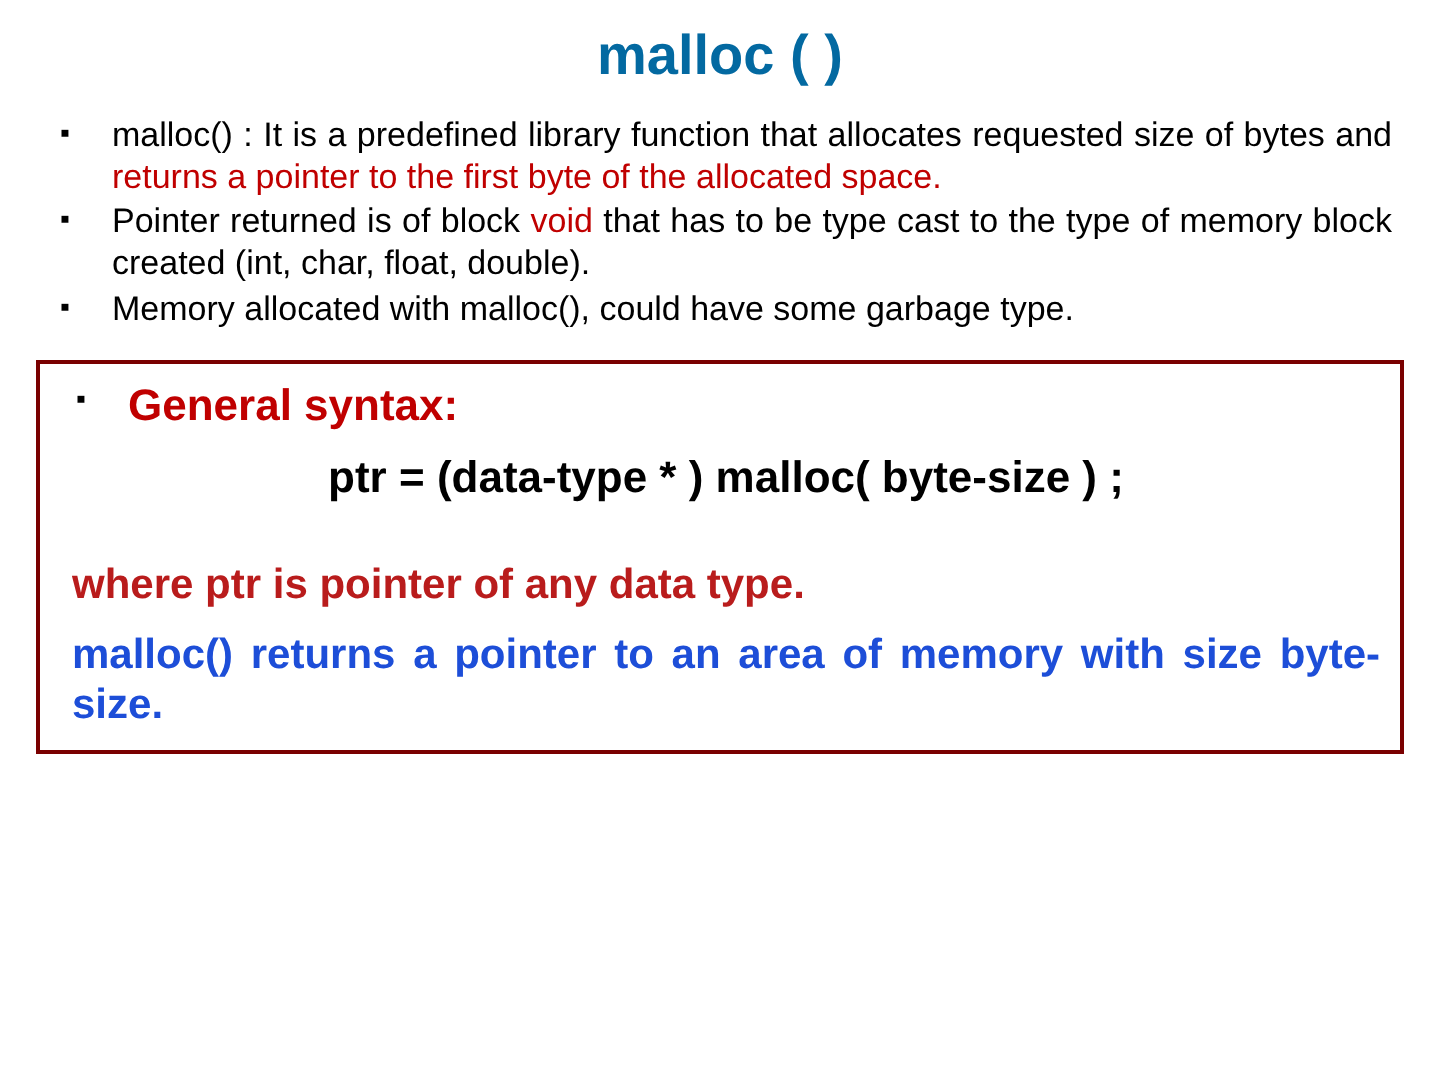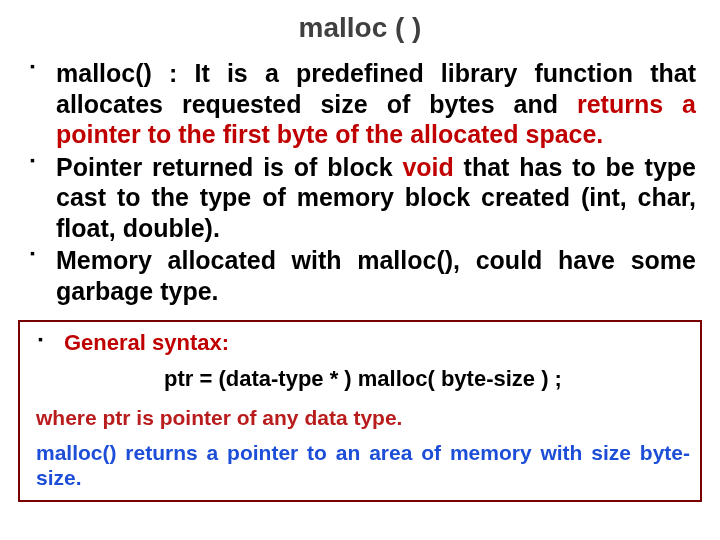--- a/index.html
+++ b/index.html
@@ -15,36 +15,35 @@
   .slide {
     box-sizing: border-box;
     width: 720px;
     height: 540px;
     padding: 10px 18px 14px 18px;
   }
   .title {
     text-align: center;
     font-size: 28px;
     font-weight: bold;
-    color: #404040;
+    color: #0369a1;
     margin: 2px 0 14px 0;
   }
   ul.top {
     list-style: none;
     margin: 0 0 14px 0;
     padding: 0 6px 0 10px;
   }
   ul.top > li {
     padding-left: 28px;
     position: relative;
-    font-size: 25px;
+    font-size: 17px;
     line-height: 1.22;
     text-align: justify;
     margin-bottom: 2px;
-    font-weight: bold;
   }
   ul.top > li::before {
     content: "▪";
     position: absolute;
     left: 2px;
     top: 0;
     font-size: 14px;
     color: #000;
   }
   .red { color: #c00000; }
@@ -72,21 +71,21 @@
     left: 2px;
     top: 1px;
     font-size: 14px;
     color: #000;
   }
   .syntax {
     text-align: center;
     font-size: 22px;
     font-weight: bold;
     color: #000;
-    margin: 10px 0 14px 0;
+    margin: 10px 0 29px 0;
   }
   .note1 {
     font-size: 21px;
     font-weight: bold;
     color: #b91c1c;
     margin: 0 0 10px 0;
     text-align: justify;
   }
   .note2 {
     font-size: 21px;

